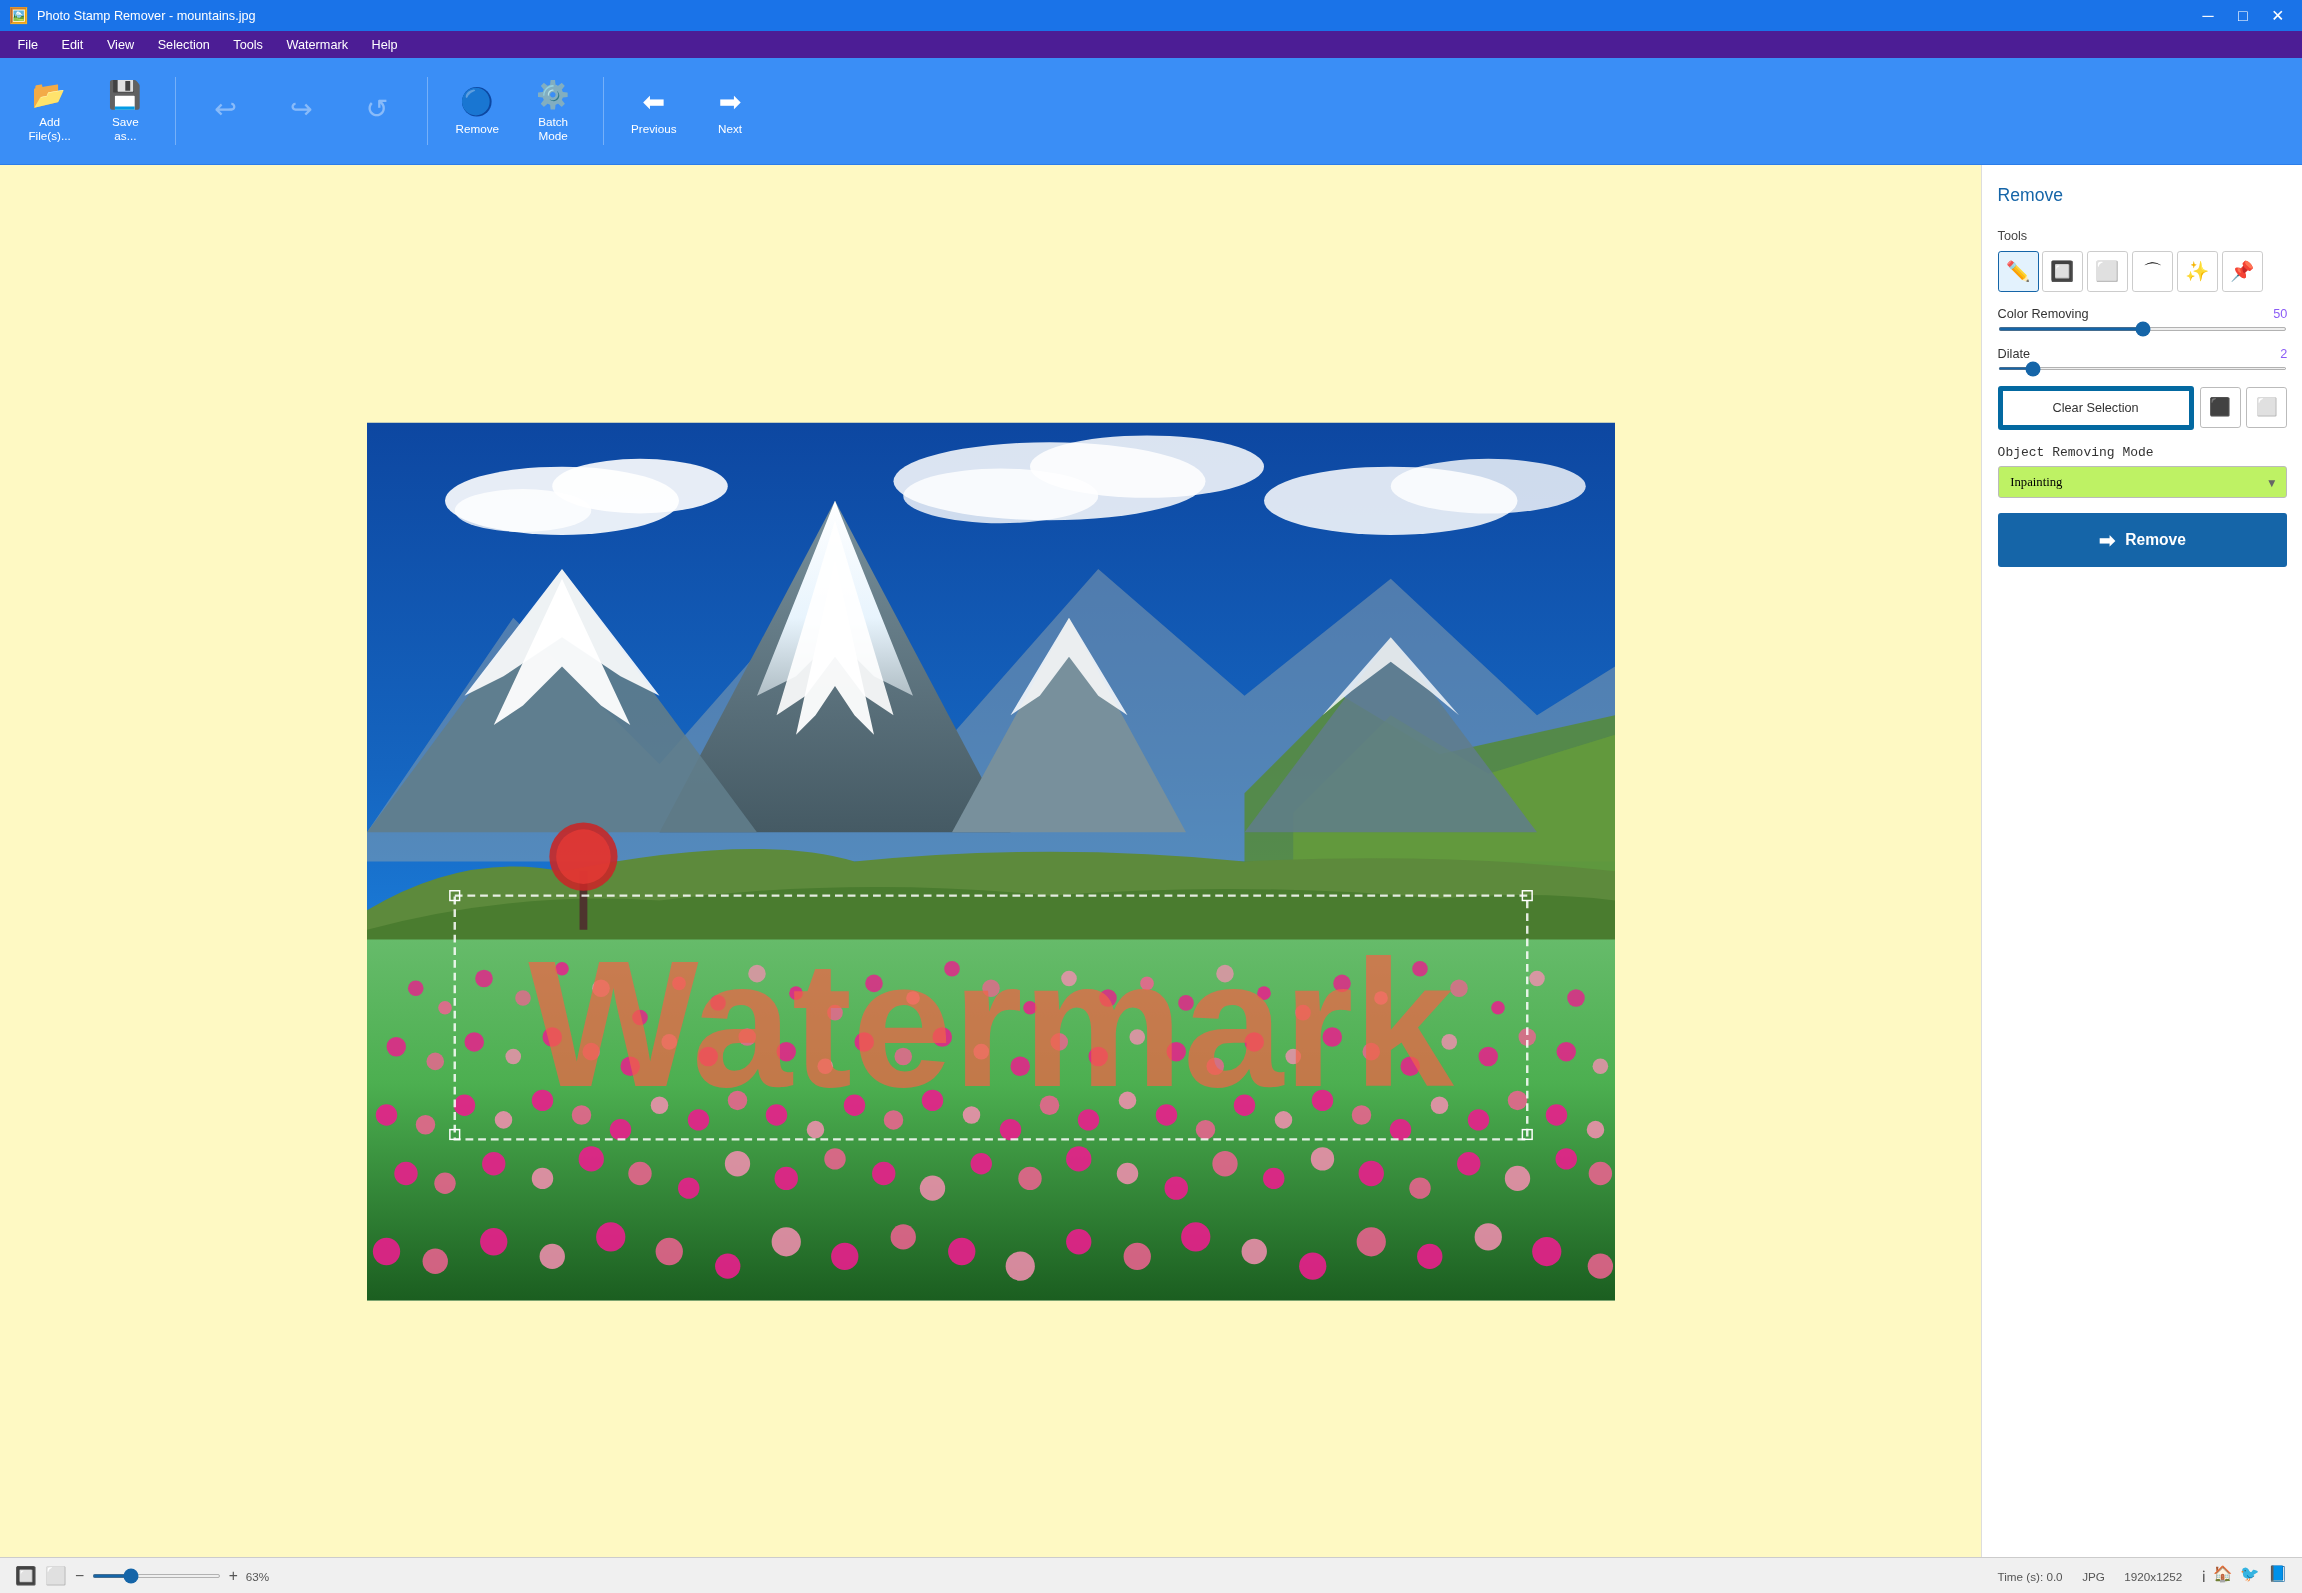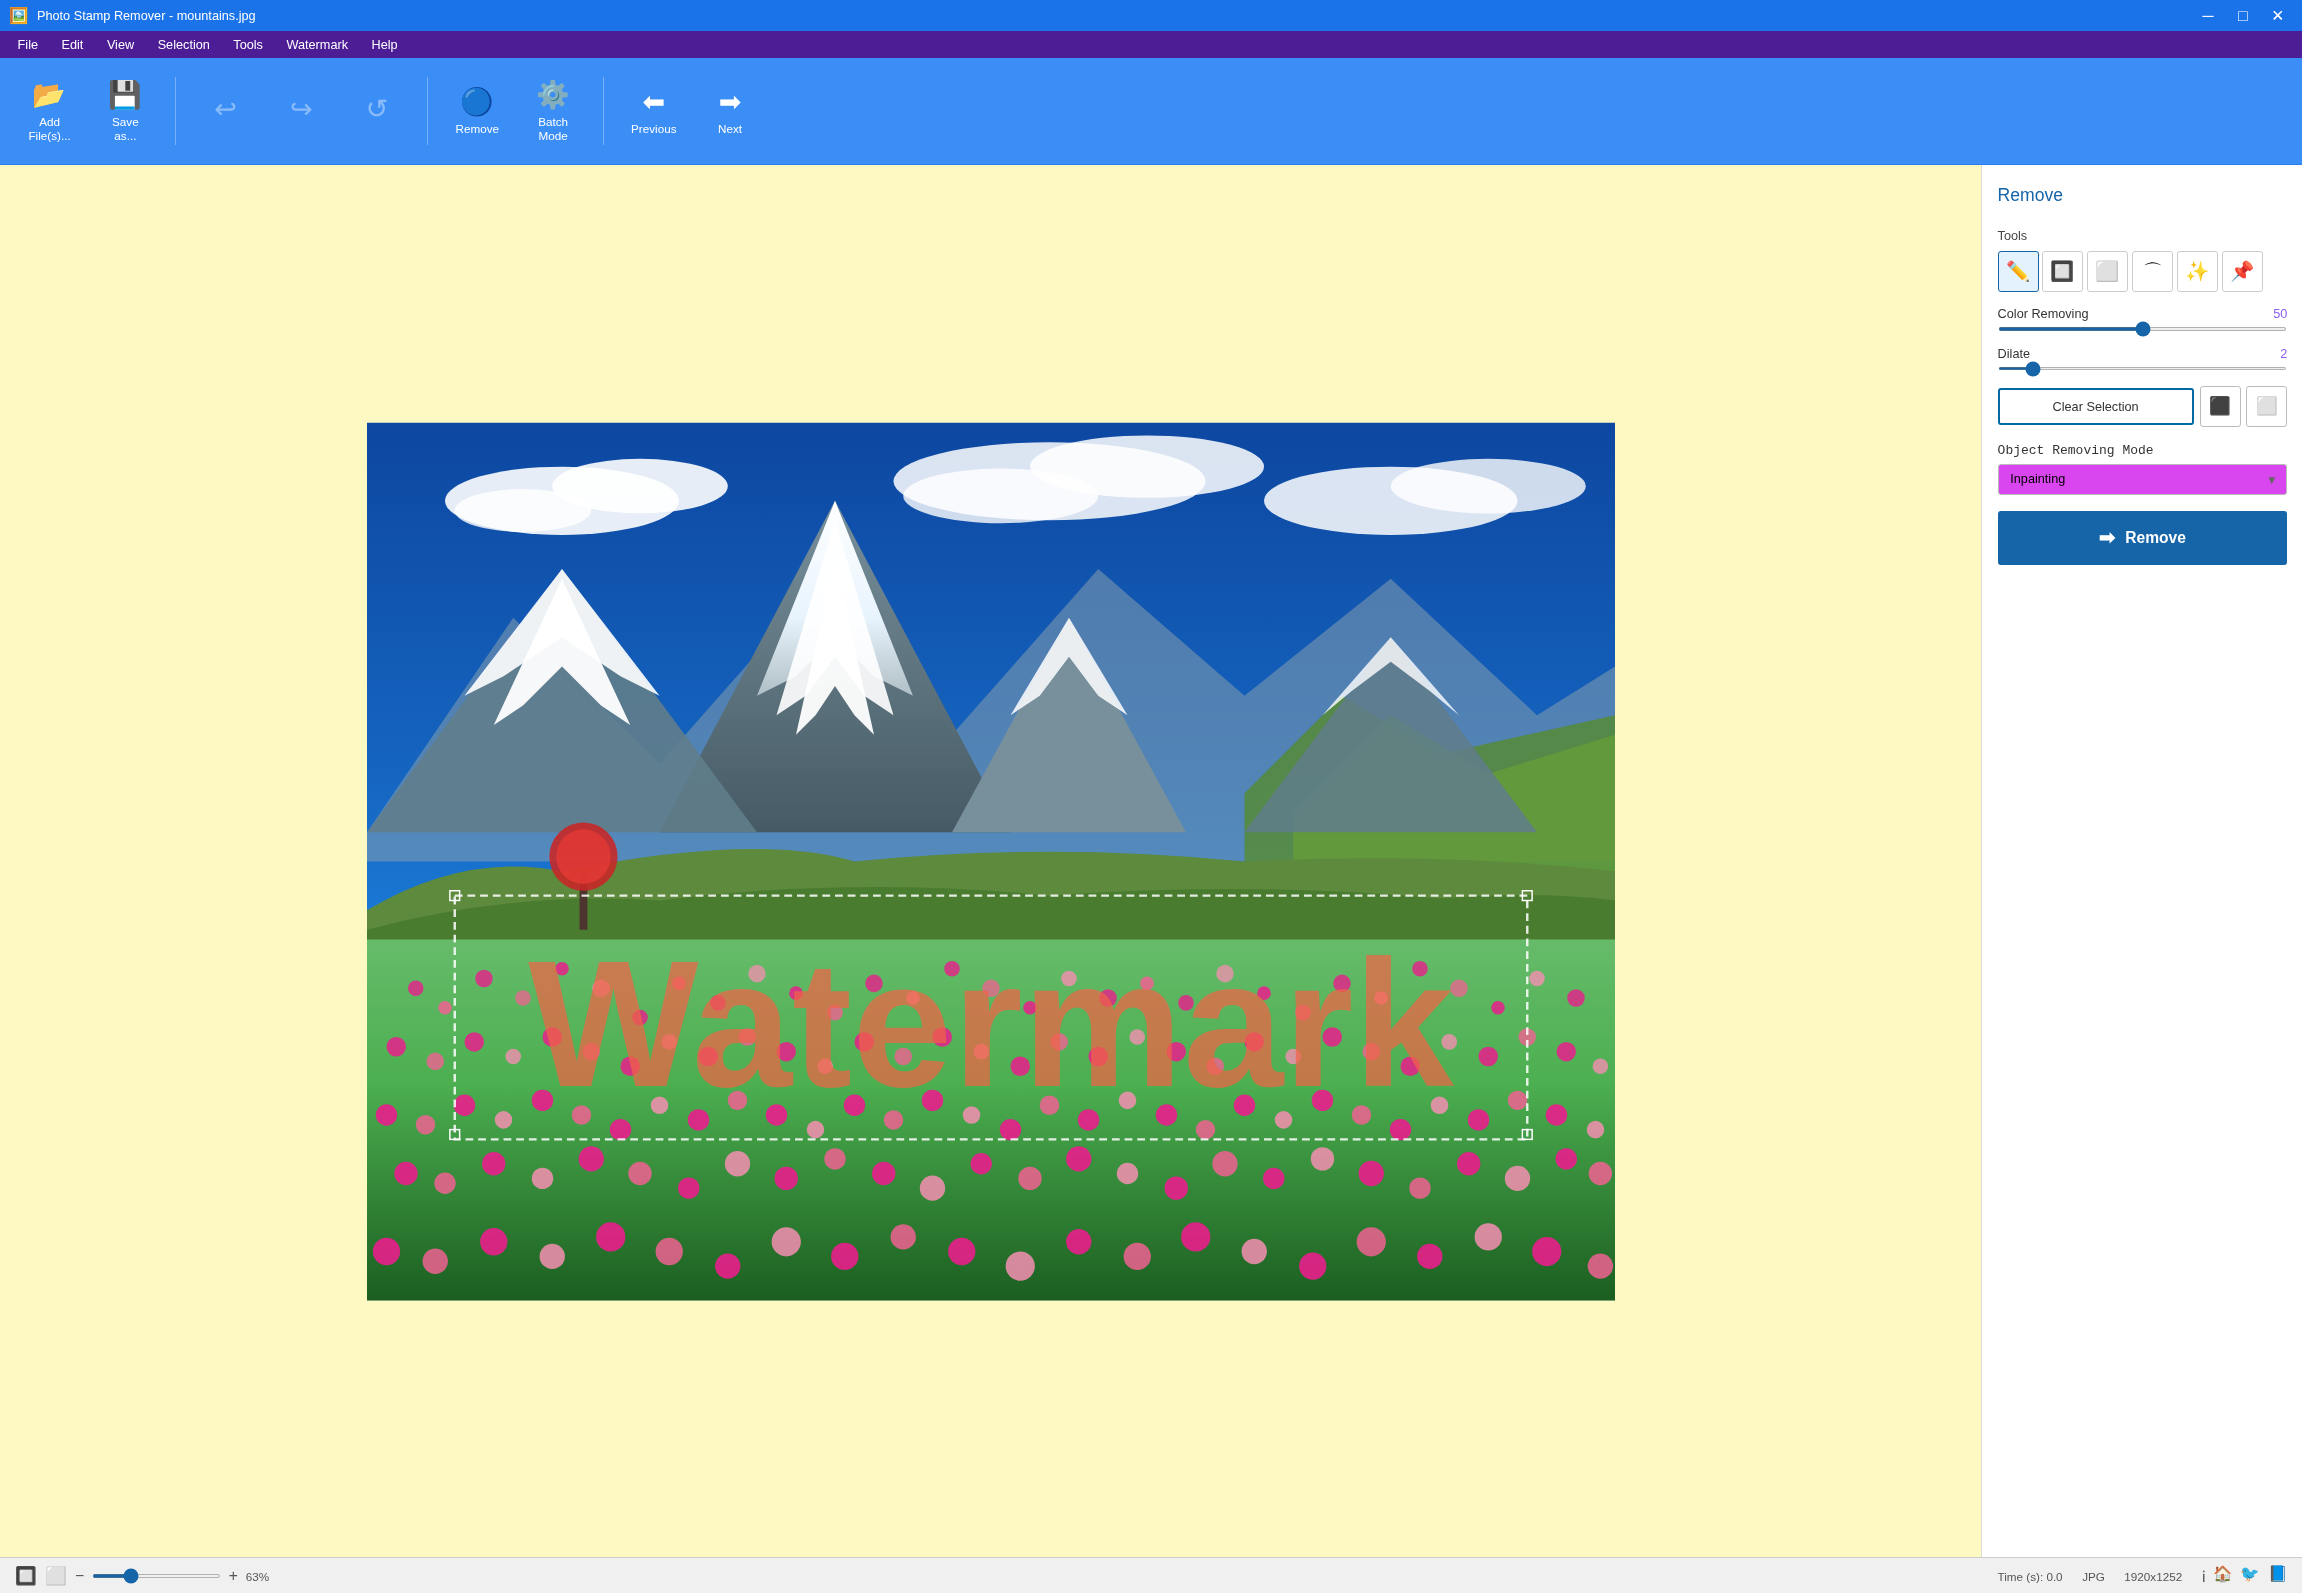--- a/index.html
+++ b/index.html
@@ -160,21 +160,21 @@
 
     
     .action-row {
       display: flex;
       gap: 5.9px;
       align-items: center;
     }
     .clear-selection-btn {
       flex: 1;
       padding: 9.8px 15.6px;
-      border: 2px solid #0369a1;
+      border: 5px solid #0369a1;
       background: white;
       border-radius: 2.9px;
       cursor: pointer;
       font-size: 12.7px;
       color: #333;
     }
     .icon-btn {
       width: 41px;
       height: 41px;
       border: 1px solid #bbb;
@@ -197,22 +197,23 @@
     .select-wrapper {
       position: relative;
     }
     .mode-select {
       width: 100%;
       padding: 7.8px 11.7px;
       border: 1px solid #bbb;
       border-radius: 2.9px;
       font-size: 12.7px;
       appearance: none;
-      background: #d946ef;
+      background: #bef264;
       cursor: pointer;
+      font-family: Liberation Serif, serif;
     }
     .select-arrow {
       position: absolute;
       right: 9.8px;
       top: 50%;
       transform: translateY(-50%);
       pointer-events: none;
       font-size: 11.7px;
       color: #666;
     }

